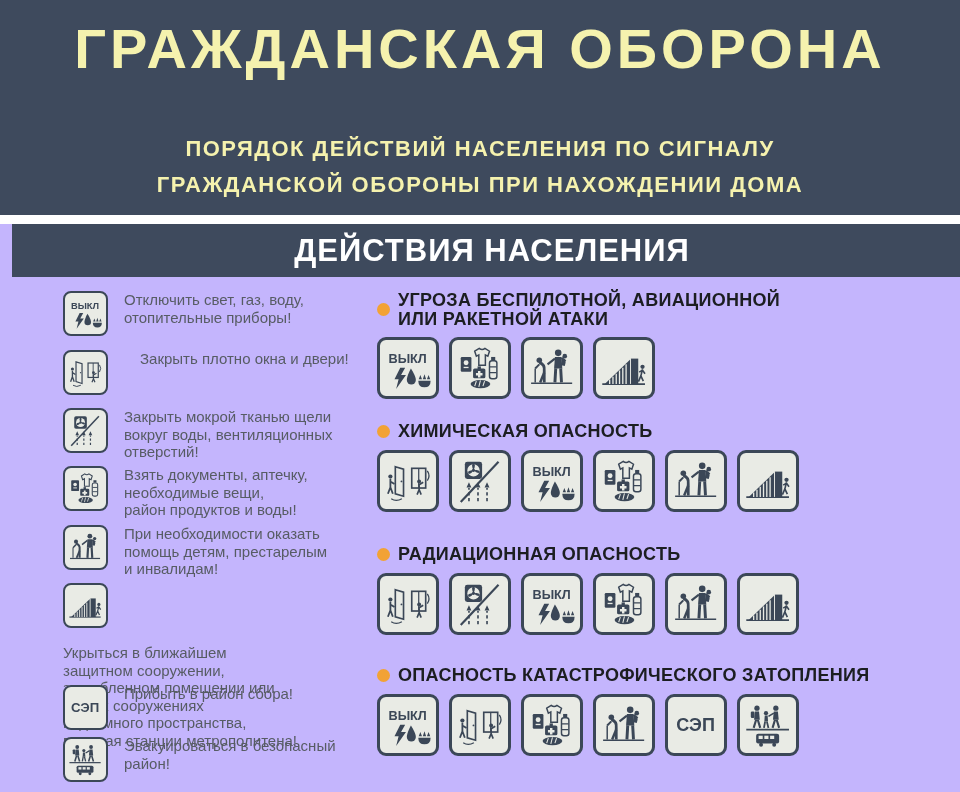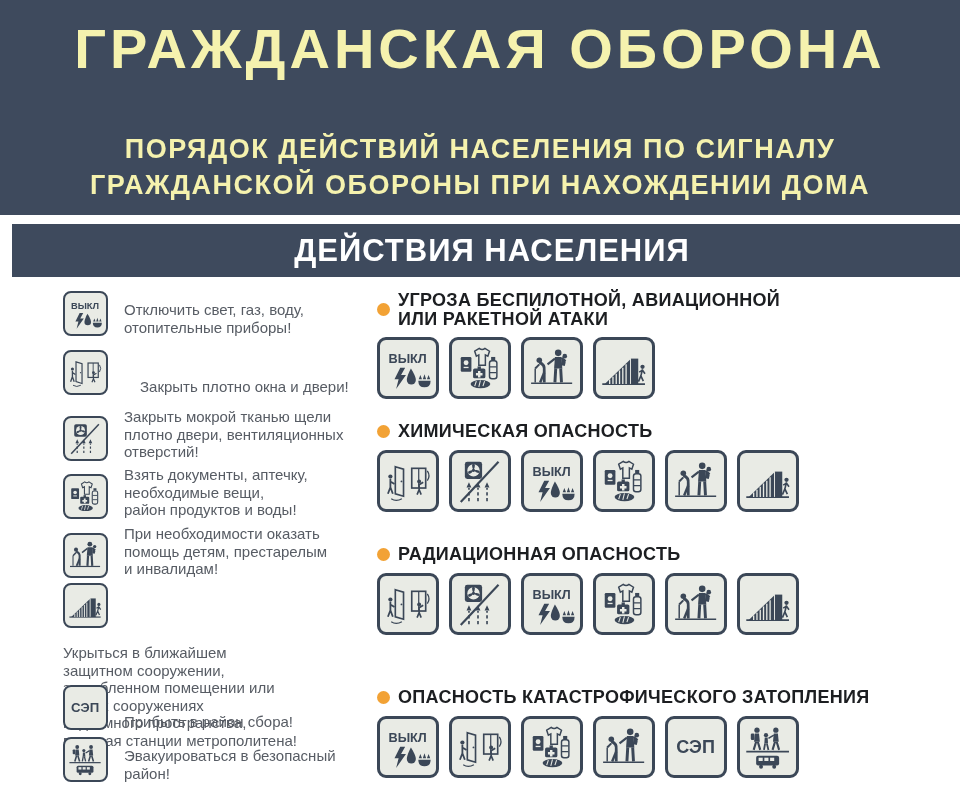--- a/index.html
+++ b/index.html
@@ -1,29 +1,29 @@
 <!DOCTYPE html>
 <html><head>
 <meta charset="utf-8">
 <style>
   html,body{margin:0;padding:0;background:#9aa0a6;}
   .poster{
     position:relative;width:960px;height:792px;overflow:hidden;
-    background:#ffffff;font-family:"Liberation Sans","DejaVu Sans",sans-serif;
+    background:#c4b5fd;font-family:"Liberation Sans","DejaVu Sans",sans-serif;
   }
   
   .header{position:absolute;left:0;top:0;width:960px;height:215px;background:#3e4a5d;}
   .main-title{
     position:absolute;left:0;top:16px;width:100%;text-align:center;
     color:#f5f2ae;font-size:56px;font-weight:bold;letter-spacing:4px;
     font-stretch:condensed;white-space:nowrap;
   }
   .subtitle{
     position:absolute;left:0;top:131px;width:100%;text-align:center;
-    color:#f5f2ae;font-size:27px;font-weight:bold;letter-spacing:1.5px;
+    color:#f5f2ae;font-size:22px;font-weight:bold;letter-spacing:1.5px;
     line-height:36px;white-space:pre-line;font-stretch:condensed;
   }
   .white-strip{position:absolute;left:0;top:215px;width:960px;height:9px;background:#ffffff;}
   .band{
     position:absolute;left:0;top:224px;width:960px;height:53px;background:#3e4a5d;
     display:flex;align-items:center;justify-content:center;margin-left:12px;
   }
   .band-title{
     color:#ffffff;font-size:31px;font-weight:bold;letter-spacing:1px;
     font-stretch:condensed;white-space:nowrap;
@@ -31,39 +31,39 @@
   
   .tile{
     background:#e9ebe5;border:3px solid #3b4757;border-radius:9px;
     display:flex;align-items:center;justify-content:center;box-sizing:border-box;flex:0 0 auto;
   }
   .tile-sm{width:45px;height:45px;border-width:2.5px;border-radius:8px;}
   .tile-lg{width:62px;height:62px;}
   .picto{width:88%;height:88%;display:block;}
   
   #left-column{position:absolute;left:0;top:0;width:360px;height:100%;}
-  .left-row{position:absolute;left:63px;display:flex;gap:16px;align-items:flex-end;width:300px;}
+  .left-row{position:absolute;left:63px;display:flex;gap:16px;align-items:flex-start;width:300px;}
   .left-row:nth-child(1){top:291px;}
   .left-row:nth-child(2){top:350px;gap:32px;}
   .left-row:nth-child(3){top:408px;}
   .left-row:nth-child(4){top:466px;}
   .left-row:nth-child(5){top:525px;}
   .left-row:nth-child(6){top:583px;align-items:flex-start;flex-direction:column;}
   .left-row:nth-child(7){top:685px;}
   .left-row:nth-child(8){top:737px;}
   .left-text{
     color:#575c64;font-size:15px;line-height:17.5px;white-space:pre-line;
   }
   
   #right-column{position:absolute;left:0;top:0;width:760px;height:100%;padding-left:8px;}
   .section{position:absolute;left:377px;width:578px;}
   .section:nth-child(1){top:291px;}
   .section:nth-child(2){top:422px;}
   .section:nth-child(3){top:545px;text-align:center;}
-  .section:nth-child(4){top:666px;margin-top:22px;}
+  .section:nth-child(4){top:666px;}
   .section-head{display:flex;align-items:center;gap:8px;}
   .bullet{width:13px;height:13px;border-radius:50%;background:#f2a235;flex:0 0 auto;}
   .section-title{
     color:#1c1e21;font-size:18px;font-weight:bold;letter-spacing:0.3px;
     line-height:18.5px;white-space:pre-line;font-stretch:condensed;
   }
   .icon-row{display:flex;gap:10px;margin-top:9px;}
   .hidden-defs{position:absolute;width:0;height:0;overflow:hidden;}
   .sym-label{font-family:"Liberation Sans","DejaVu Sans",sans-serif;}
 </style>
@@ -207,21 +207,21 @@
     </div>
     <div class="left-text">Закрыть плотно окна и двери!</div>
   </div>
       <div class="left-row">
     <div class="tile tile-sm">
       <svg class="picto" viewBox="0 0 60 60" aria-hidden="true">
             <use href="#i-seal-vents"></use>
           </svg>
     </div>
     <div class="left-text">Закрыть мокрой тканью щели
-плотно двери, вентиляционных
+вокруг воды, вентиляционных
 отверстий!</div>
   </div>
       <div class="left-row">
     <div class="tile tile-sm">
       <svg class="picto" viewBox="0 0 60 60" aria-hidden="true">
             <use href="#i-take-supplies"></use>
           </svg>
     </div>
     <div class="left-text">Взять документы, аптечку,
 необходимые вещи,

